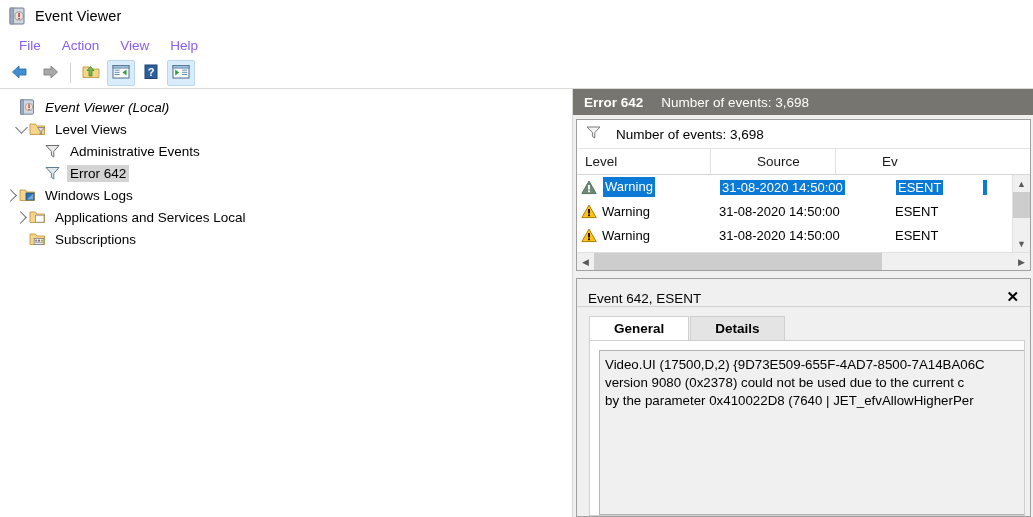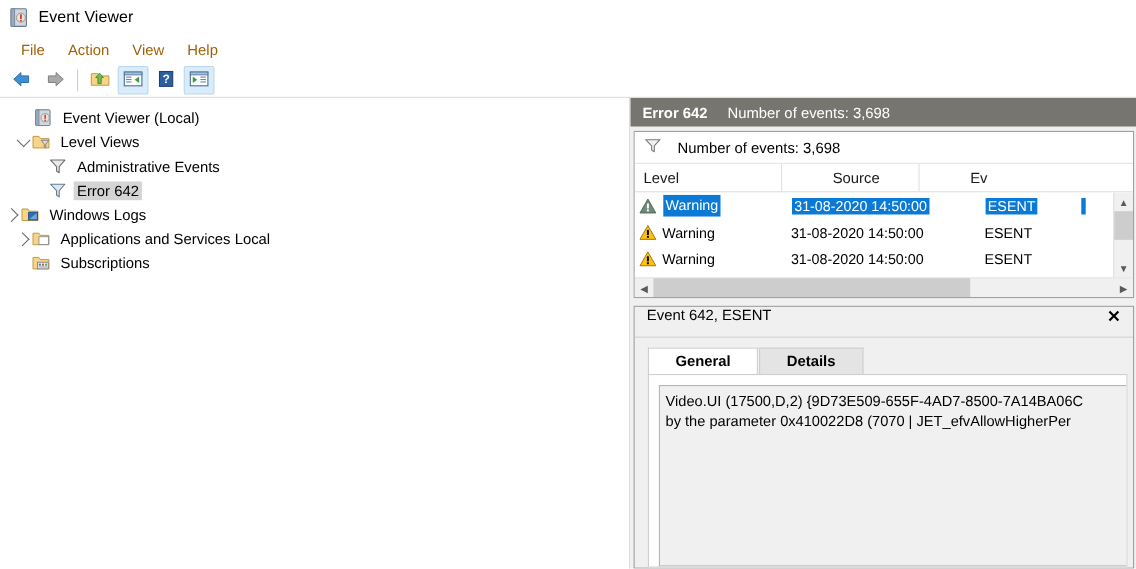--- a/index.html
+++ b/index.html
@@ -41,21 +41,21 @@
   
   .menubar {
     height: 26px;
     display: flex;
     align-items: center;
     padding-left: 10px;
     background: #ffffff;
   }
   .menu-item {
     font-size: 13.5px;
-    color: #a16207;
+    color: #8b5cf6;
     padding: 2px 9px 2px 9px;
     margin-right: 3px;
     cursor: default;
   }
 
   
   .toolbar {
     height: 30px;
     display: flex;
     align-items: center;
@@ -307,21 +307,21 @@
     border: 1px solid #a0a0a0;
     background: #f0f0f0;
     flex: 1 1 auto;
     display: flex;
     flex-direction: column;
     overflow: hidden;
   }
   .detail-title {
     height: 27px;
     display: flex;
-    align-items: flex-start;
+    align-items: flex-end;
     padding: 0 8px 0 11px;
     border-bottom: 1px solid #d2d2d2;
     background: #f0f0f0;
     flex: 0 0 auto;
   }
   .detail-title .dt-text {
     font-size: 13.5px;
     flex: 1 1 auto;
   }
   .close-x {
@@ -464,21 +464,21 @@
         <path d="M4.2 6.5 L8.2 9.5 L4.2 12.5 Z" fill="#2f9e3f"></path>
       </svg>
     </span>
   </div>
 </div>
 
 <div class="main">
 
   <div class="tree-pane">
 
-    <div class="tree-row" style="padding-left:16px;">
+    <div class="tree-row" style="padding-left:4px;font-style:italic;">
       <span class="tw"></span>
       <span class="tree-icon">
         <svg width="17" height="16" viewBox="0 0 17 16">
           <rect x="1.5" y="0.8" width="13" height="14.4" rx="1" fill="#cfd7e3" stroke="#6b7a8f" stroke-width="0.9"></rect>
           <rect x="1.5" y="0.8" width="3" height="14.4" fill="#9aa8bb" stroke="#6b7a8f" stroke-width="0.5"></rect>
           <circle cx="10" cy="8" r="3.7" fill="#e8e3d6" stroke="#8a8372" stroke-width="0.6"></circle>
           <rect x="9.4" y="5.3" width="1.3" height="3.7" fill="#cc2b2b"></rect>
           <rect x="9.4" y="9.8" width="1.3" height="1.3" fill="#cc2b2b"></rect>
         </svg>
       </span>
@@ -672,19 +672,20 @@
       </div>
 
       <div class="tabs-row">
         <div class="tab active">General</div>
         <div class="tab">Details</div>
       </div>
 
       <div class="tab-panel">
         <div class="desc-box">
           <div class="desc-line">Video.UI (17500,D,2) {9D73E509-655F-4AD7-8500-7A14BA06C</div>
-          <div class="desc-line">by the parameter 0x410022D8 (7070 | JET_efvAllowHigherPer</div>
+          <div class="desc-line">version 9080 (0x2378) could not be used due to the current c</div>
+          <div class="desc-line">by the parameter 0x410022D8 (7640 | JET_efvAllowHigherPer</div>
         </div>
       </div>
     </div>
 
   </div>
 </div>
 
 </body></html>

